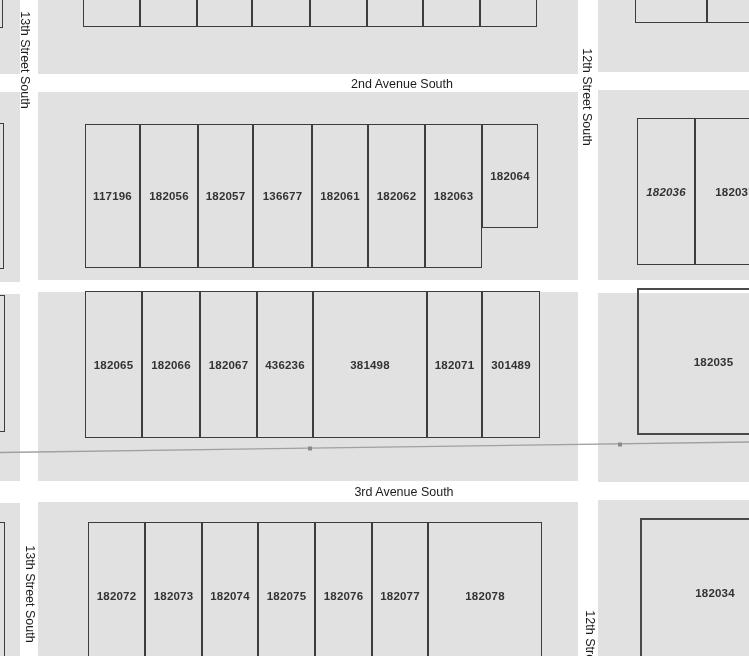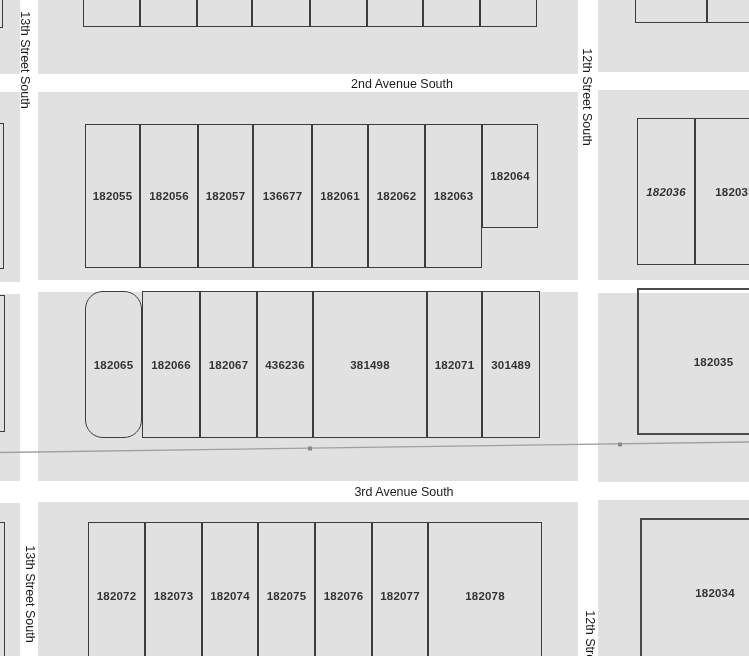--- a/index.html
+++ b/index.html
@@ -79,21 +79,21 @@
       <div class="parcel" style="left: 197px; top: -30px; width: 55px; height: 57px;"></div>
       <div class="parcel" style="left: 252px; top: -30px; width: 58px; height: 57px;"></div>
       <div class="parcel" style="left: 310px; top: -30px; width: 57px; height: 57px;"></div>
       <div class="parcel" style="left: 367px; top: -30px; width: 56px; height: 57px;"></div>
       <div class="parcel" style="left: 423px; top: -30px; width: 57px; height: 57px;"></div>
       <div class="parcel" style="left: 480px; top: -30px; width: 57px; height: 57px;"></div>
       <div class="parcel" style="left: 635px; top: -30px; width: 72px; height: 53px;"></div>
       <div class="parcel" style="left: 707px; top: -30px; width: 85px; height: 53px;"></div>
       <div class="parcel" style="left: -22px; top: 123px; width: 26px; height: 146px;"></div>
       <div class="parcel" style="left: 85px; top: 124px; width: 55px; height: 144px;">
-        <span class="parcel-label">182055</span>
+        <span class="parcel-label">117196</span>
       </div>
       <div class="parcel" style="left: 140px; top: 124px; width: 58px; height: 144px;">
         <span class="parcel-label">182056</span>
       </div>
       <div class="parcel" style="left: 198px; top: 124px; width: 55px; height: 144px;">
         <span class="parcel-label">182057</span>
       </div>
       <div class="parcel" style="left: 253px; top: 124px; width: 59px; height: 144px;">
         <span class="parcel-label">136677</span>
       </div>
@@ -109,21 +109,21 @@
       <div class="parcel" style="left: 482px; top: 124px; width: 56px; height: 104px;">
         <span class="parcel-label">182064</span>
       </div>
       <div class="parcel" style="left: 637px; top: 118px; width: 58px; height: 147px; font-style: italic;">
         <span class="parcel-label">182036</span>
       </div>
       <div class="parcel" style="left: 695px; top: 118px; width: 80px; height: 147px;">
         <span class="parcel-label">182037</span>
       </div>
       <div class="parcel" style="left: -22px; top: 295px; width: 27px; height: 137px;"></div>
-      <div class="parcel" style="left: 85px; top: 291px; width: 57px; height: 147px; border-radius: 18px;">
+      <div class="parcel" style="left: 85px; top: 291px; width: 57px; height: 147px;">
         <span class="parcel-label">182065</span>
       </div>
       <div class="parcel" style="left: 142px; top: 291px; width: 58px; height: 147px;">
         <span class="parcel-label">182066</span>
       </div>
       <div class="parcel" style="left: 200px; top: 291px; width: 57px; height: 147px;">
         <span class="parcel-label">182067</span>
       </div>
       <div class="parcel" style="left: 257px; top: 291px; width: 56px; height: 147px;">
         <span class="parcel-label">436236</span>

